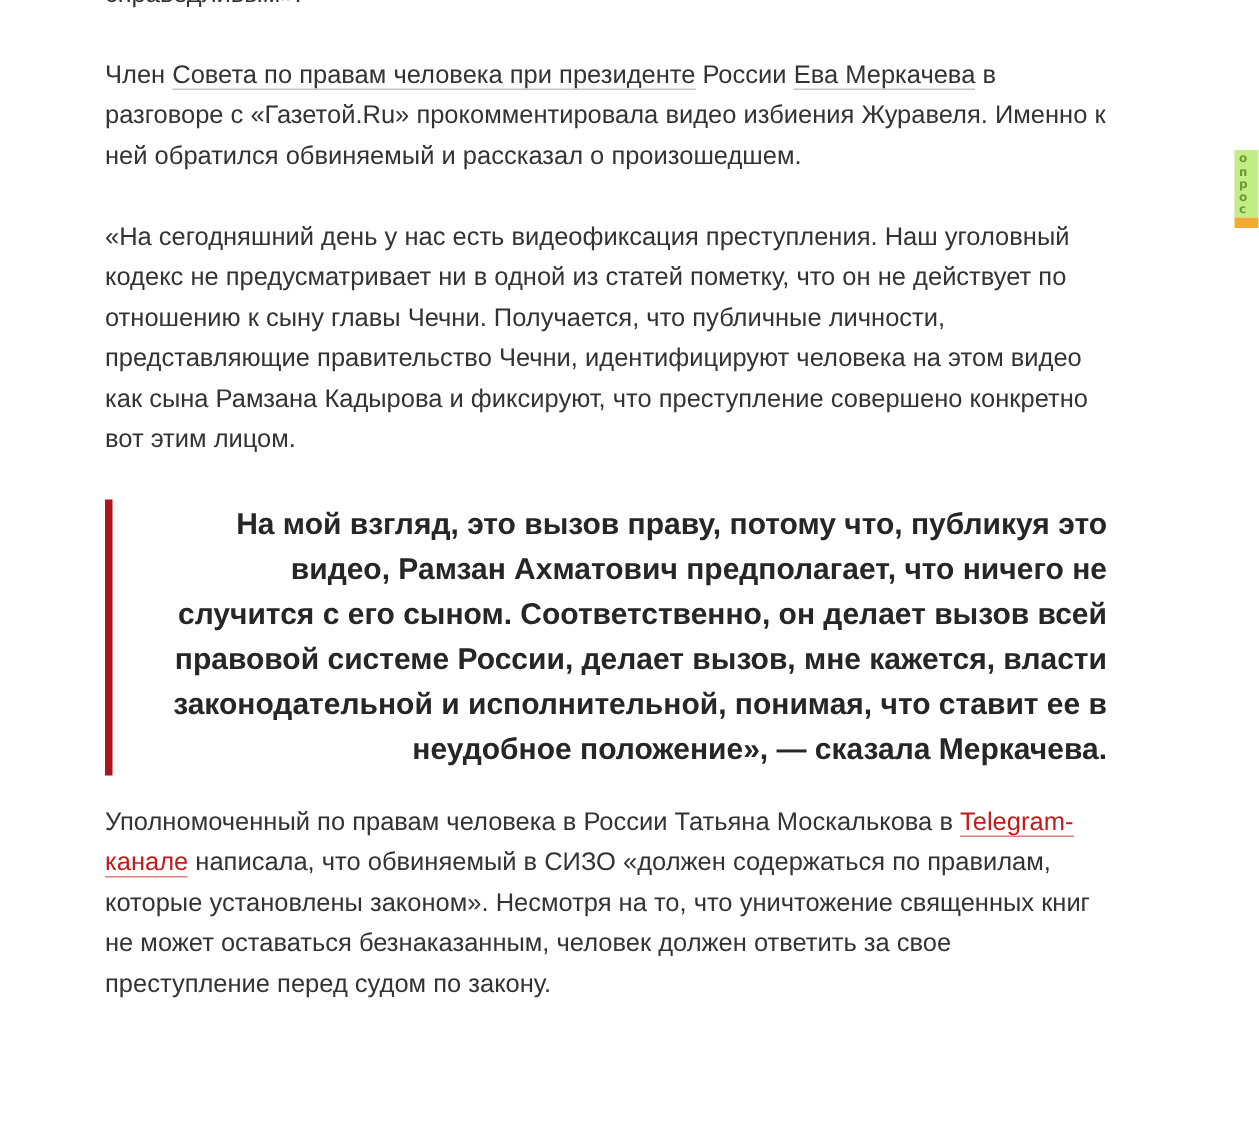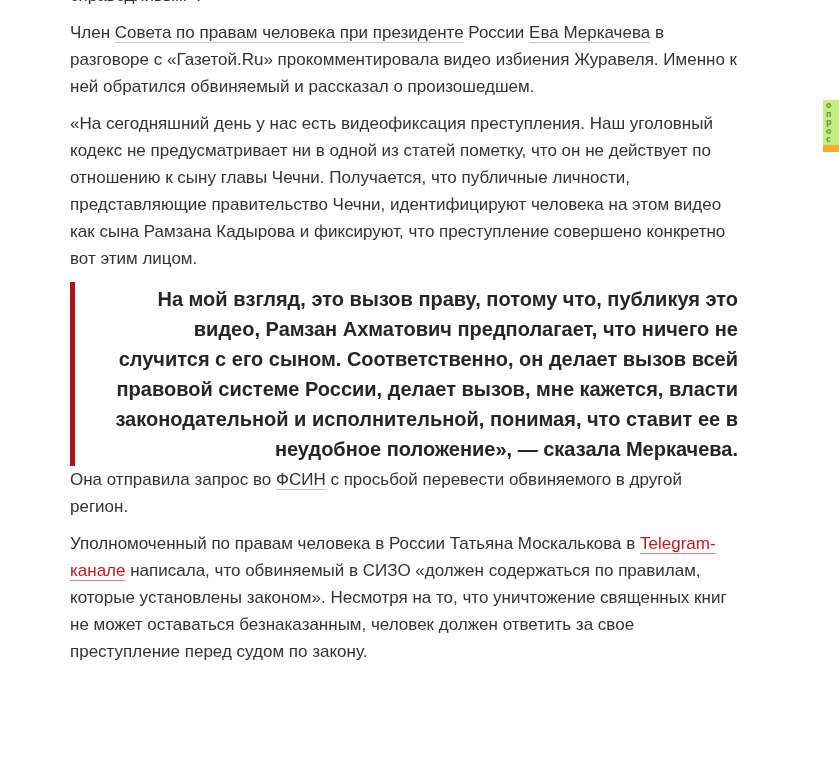--- a/index.html
+++ b/index.html
@@ -20,21 +20,21 @@
     width:839px;height:759px;overflow:hidden;position:relative;
     background:var(--page-bg);
     font-family:"Liberation Sans","DejaVu Sans",sans-serif;
     color:var(--text-color);
     -webkit-font-smoothing:antialiased;
   }
   main{
     position:absolute;left:70px;top:0;width:668px;
   }
   p.body-par{
-    font-size:17px;line-height:27px;margin:10px 0;color:var(--text-color);
+    font-size:17px;line-height:27px;margin:27px 0;color:var(--text-color);
   }
   p.clipped{
     font-size:17px;line-height:27px;color:var(--text-color);
     margin:-18px 0 0 0;
   }
   blockquote.pull-quote{
     margin:9px 0 -10px 0;
     padding:2px 0 2px 39px;
     border-left:5px solid var(--quote-border-red);
     font-size:20px;line-height:30px;font-weight:bold;
@@ -72,21 +72,20 @@
 </style>
 </head>
 <body>
 
 <main>
   <p class="clipped">справедливым».</p>
   <div id="paragraphs">
       <p class="body-par"><span>Член </span><a href="#" class="link-gray">Совета по правам человека при президенте</a><span> России </span><a href="#" class="link-gray">Ева Меркачева</a><span> в разговоре с «Газетой.Ru» прокомментировала видео избиения Журавеля. Именно к ней обратился обвиняемый и рассказал о произошедшем.</span></p>
       <p class="body-par"><span>«На сегодняшний день у нас есть видеофиксация преступления. Наш уголовный кодекс не предусматривает ни в одной из статей пометку, что он не действует по отношению к сыну главы Чечни. Получается, что публичные личности, представляющие правительство Чечни, идентифицируют человека на этом видео как сына Рамзана Кадырова и фиксируют, что преступление совершено конкретно вот этим лицом.</span></p>
       <blockquote class="pull-quote"><span>На мой взгляд, это вызов праву, потому что, публикуя это видео, Рамзан Ахматович предполагает, что ничего не случится с его сыном. Соответственно, он делает вызов всей правовой системе России, делает вызов, мне кажется, власти законодательной и исполнительной, понимая, что ставит ее в неудобное положение», — сказала Меркачева.</span></blockquote>
-      <p class="body-par"><span>Она отправила запрос во </span><a href="#" class="link-gray">ФСИН</a><span> с просьбой перевести обвиняемого в другой регион.</span></p>
       <p class="body-par"><span>Уполномоченный по правам человека в России Татьяна Москалькова в </span><a href="#" class="link-red">Telegram-канале</a><span> написала, что обвиняемый в СИЗО «должен содержаться по правилам, которые установлены законом». Несмотря на то, что уничтожение священных книг не может оставаться безнаказанным, человек должен ответить за свое преступление перед судом по закону.</span></p>
     </div>
 </main>
 
 <div class="side-tab">
   <div class="side-tab-green">
       <span>о</span>
       <span>п</span>
       <span>р</span>
       <span>о</span>

